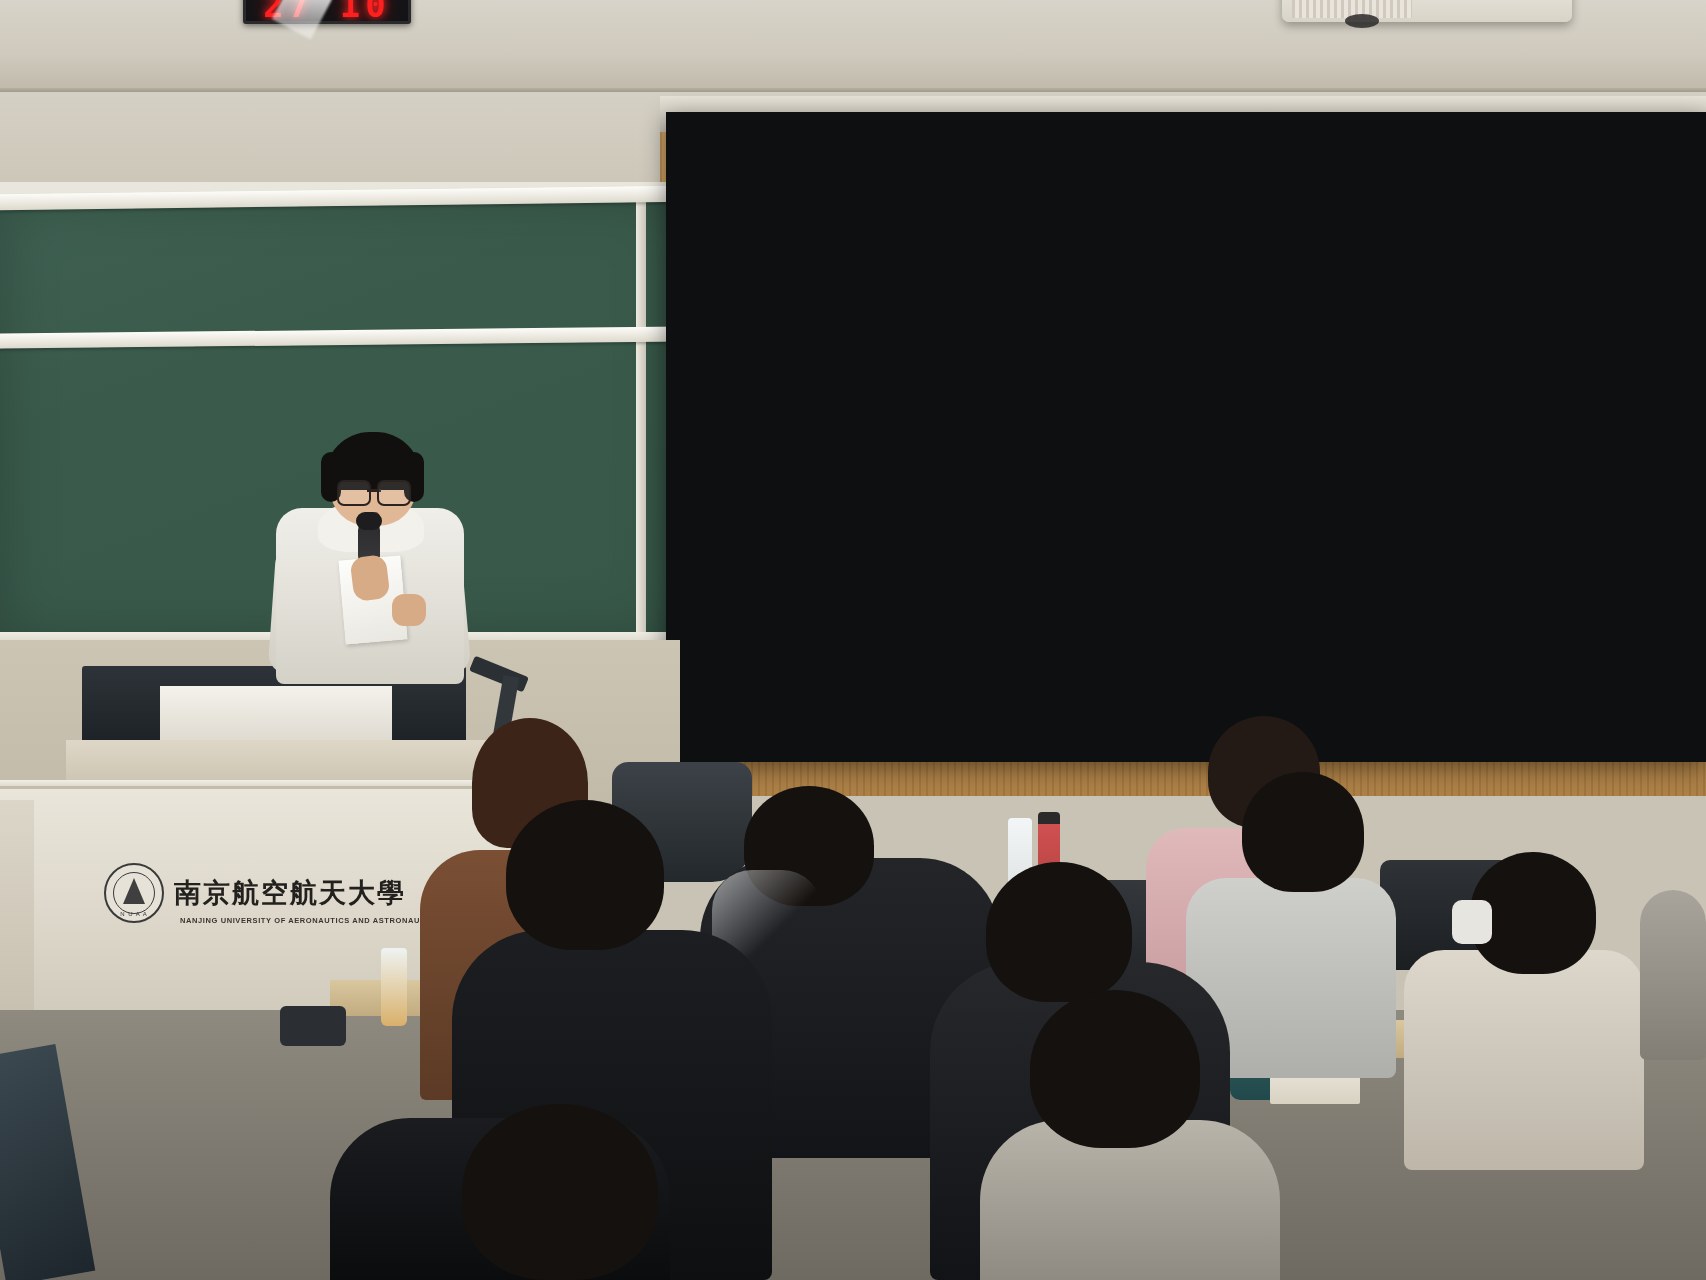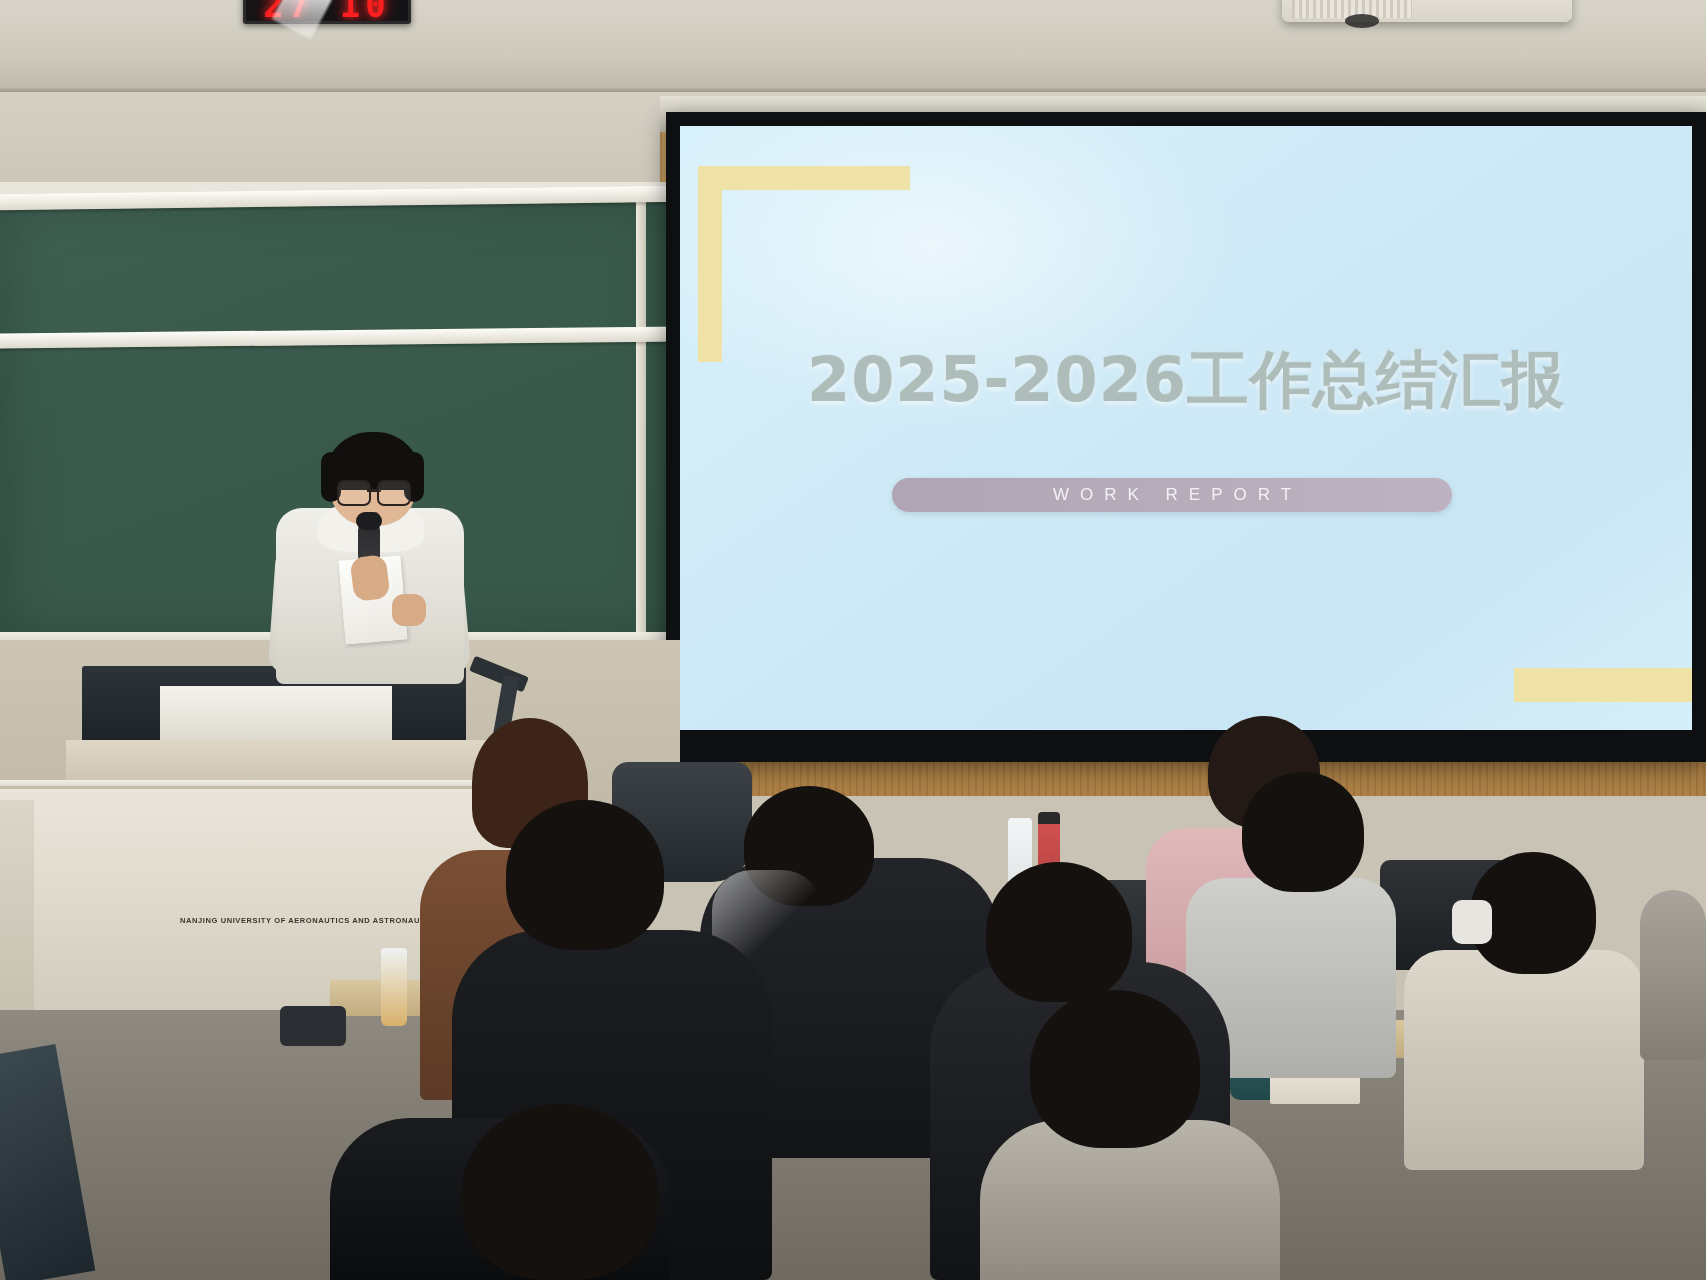--- a/index.html
+++ b/index.html
@@ -162,32 +162,20 @@
 
   <div class="abs board-frame"></div>
   <div class="abs board"></div>
   <div class="abs board-divider"></div>
   <div class="abs board-rail rail-top"></div>
   <div class="abs board-rail rail-mid"></div>
   <div class="abs board-bottom"></div>
 
   <div class="abs screen-housing"></div>
   <div class="abs screen-frame"></div>
-  <div class="abs screen">
-    <div class="slide">
-      <div class="slide-glow"></div>
-      <div class="accent-tl"></div>
-      <div class="accent-tl2"></div>
-      <div class="accent-br"></div>
-      <div class="slide-title">2025-2026工作总结汇报</div>
-      <div class="slide-subbar">
-        <div class="slide-sub">WORK REPORT</div>
-      </div>
-    </div>
-  </div>
   <div class="abs sticker">
     <span>请勿遮挡投影窗口</span>
   </div>
 
   <div class="abs stage-wall"></div>
   <div class="abs podium-dark"></div>
   <div class="abs podium-screen"></div>
   <div class="abs podium-arm"></div>
   <div class="abs podium-arm2"></div>
   <div class="abs podium-body"></div>
@@ -209,20 +197,27 @@
   <div class="abs spk-mouth"></div>
   <div class="abs mic"></div>
   <div class="abs mic-head"></div>
   <div class="abs paper"></div>
   <div class="abs hand"></div>
   <div class="abs hand2"></div>
 
   <div class="abs desk-edge"></div>
   <div class="abs front-desk"></div>
   <div class="abs desk-leftpanel"></div>
+  <div class="abs nuaa">
+    <div class="nuaa-seal">
+      <div class="nuaa-tree"></div>
+      <div class="nuaa-abbr">N U A A</div>
+    </div>
+    <div class="nuaa-cn">南京航空航天大學</div>
+  </div>
   <div class="abs nuaa-en" style="left:180px;top:916px;">NANJING UNIVERSITY OF AERONAUTICS AND ASTRONAUTICS</div>
 
   <div class="abs floor"></div>
 
   <div class="abs deskrow" style="left:330px;top:980px;width:300px;height:36px;"></div>
   <div class="abs deskrow" style="left:780px;top:1060px;width:420px;height:40px;"></div>
   <div class="abs deskrow" style="left:1230px;top:1020px;width:300px;height:38px;"></div>
   <div class="abs chairback" style="left:612px;top:762px;width:140px;height:120px;border-radius:16px 16px 40px 40px;background:linear-gradient(180deg,#3c4247,#23282c);"></div>
   <div class="abs chairback" style="left:770px;top:1020px;width:130px;height:60px;"></div>
   <div class="abs chairback" style="left:1070px;top:880px;width:180px;height:120px;background:linear-gradient(180deg,#34383c,#1e2225);border-radius:12px;"></div>

